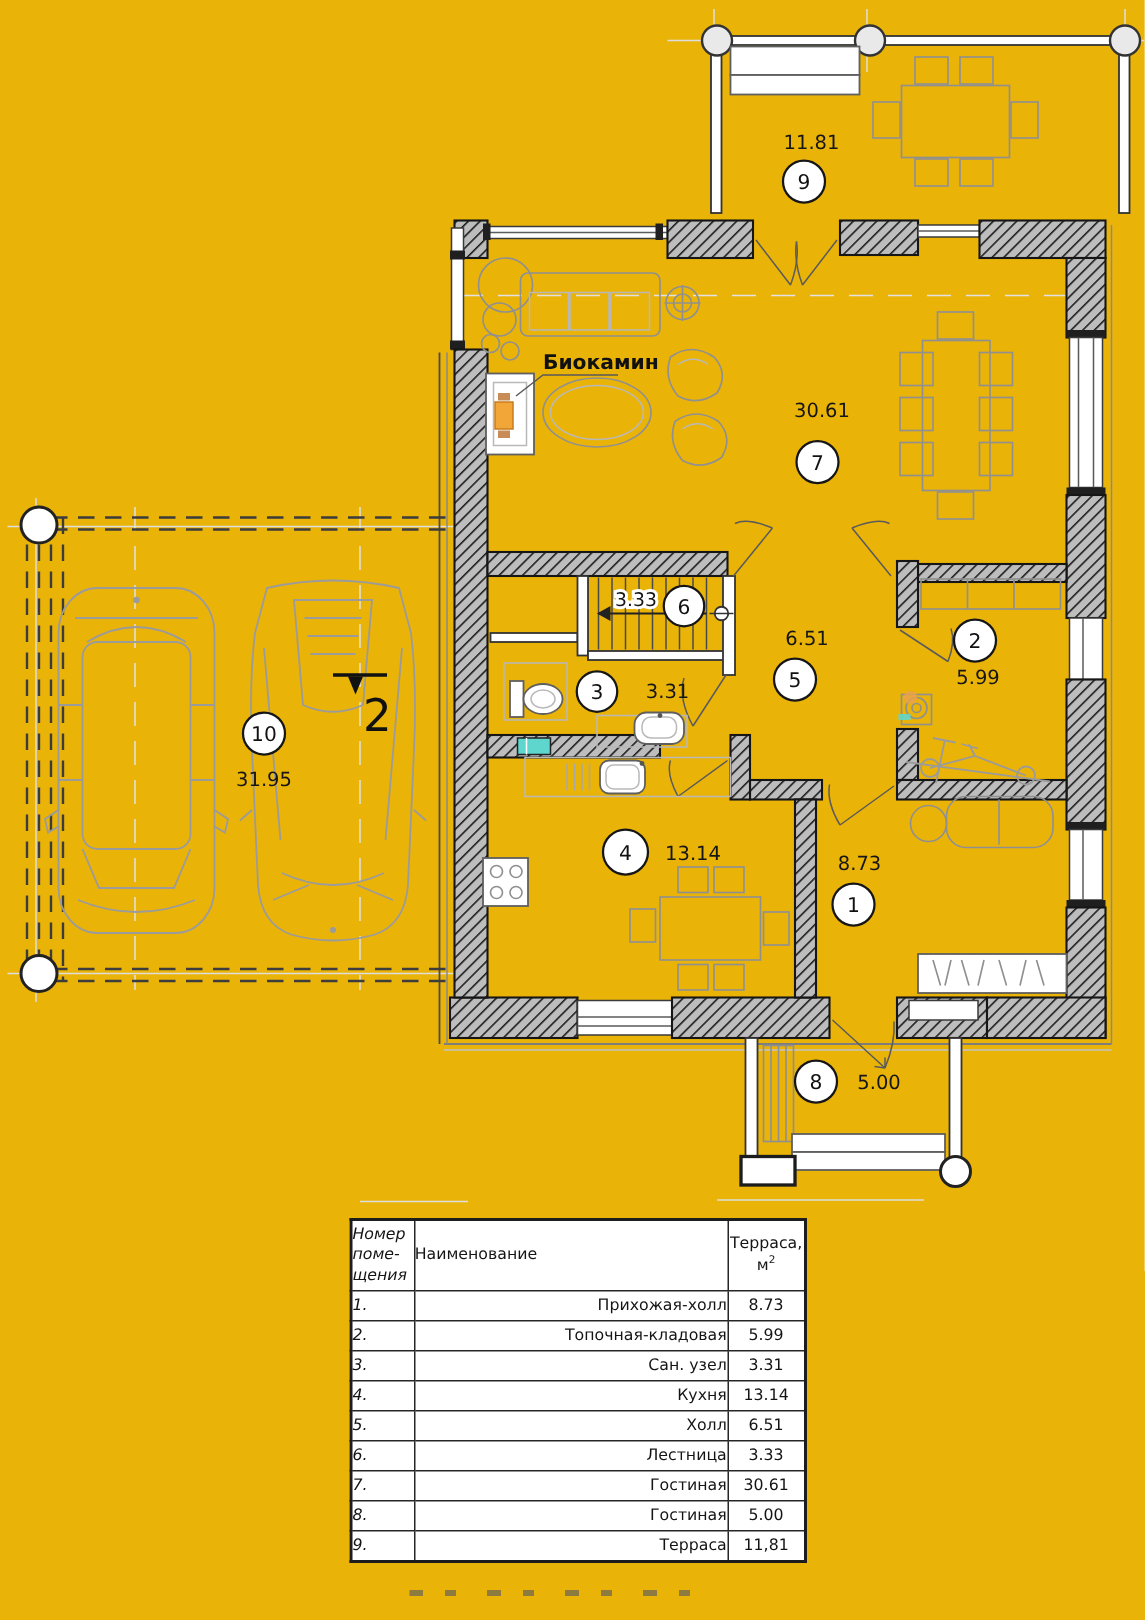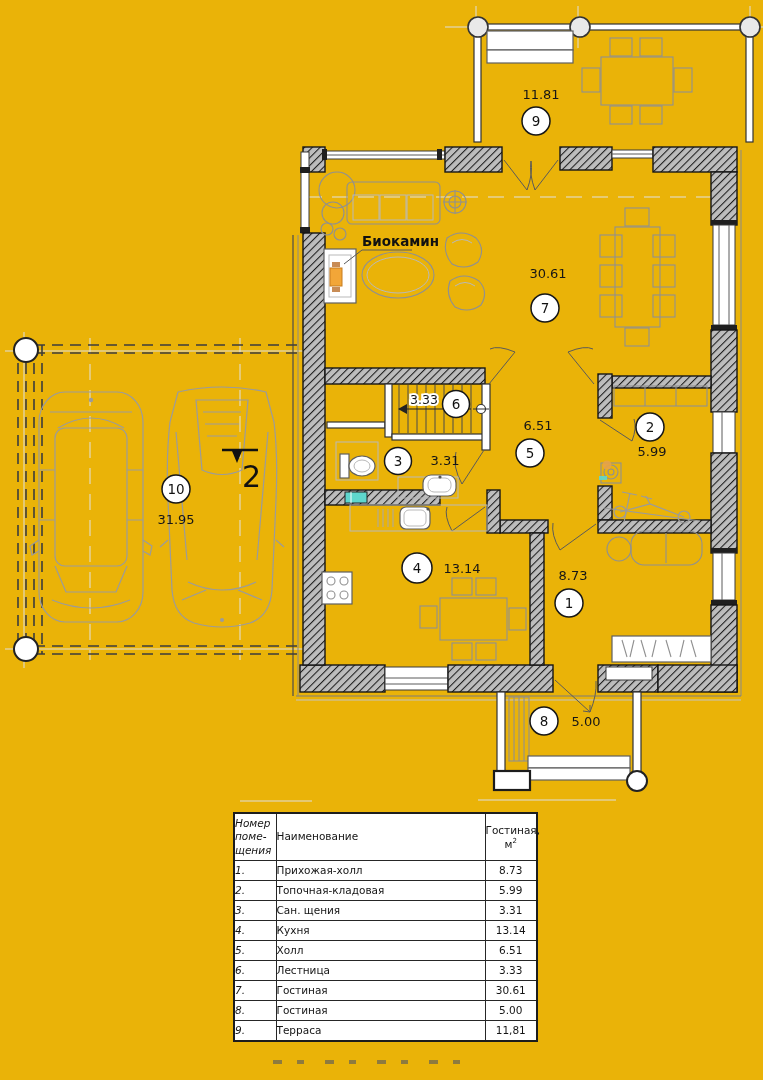--- a/index.html
+++ b/index.html
@@ -31,21 +31,21 @@
   .secnum{font-size:30px;fill:#111;}
 
   .table-wrap{position:absolute;left:233px;top:812px;width:303px;}
   table.area-table{border-collapse:collapse;width:303px;table-layout:fixed;
     font-size:10.5px;color:#141414;background:#fff;}
   table.area-table th,table.area-table td{border:1.4px solid #262626;font-weight:normal;
     padding:0;line-height:1.25;}
   table.area-table{border:2.2px solid #1d1d1d;}
   th.h-num,td.c-num{width:42px;text-align:left;font-style:italic;}
   th.h-name{width:209px;text-align:left;}
-  td.c-name{width:209px;text-align:left;padding-left:7px;}
+  td.c-name{width:209px;text-align:right;padding-left:7px;}
   th.h-area,td.c-area{width:52px;text-align:center;}
   table.area-table thead th{height:46px;vertical-align:middle;}
   table.area-table tbody td{height:19px;}
   .sup{font-size:7px;vertical-align:super;}
   .cutoff-row{position:absolute;left:40px;top:248px;width:190px;height:4px;
     background:repeating-linear-gradient(90deg,#5c5c5c 0 9px,transparent 9px 24px,
       #5c5c5c 24px 31px,transparent 31px 52px);opacity:.65;}
 </style>
 </head>
 <body>
@@ -447,39 +447,39 @@
         </colgroup>
     <thead>
       <tr>
         <th class="h-num">
           <span>Номер</span><br>
           <span>поме-</span><br>
           <span>щения</span>
         </th>
         <th class="h-name">Наименование</th>
         <th class="h-area">
-          <span>Гостиная,</span><br>
+          <span>Терраса,</span><br>
           <span>м</span><span class="sup">2</span>
         </th>
       </tr>
     </thead>
     <tbody>
       <tr>
         <td class="c-num">1.</td>
         <td class="c-name">Прихожая-холл</td>
         <td class="c-area">8.73</td>
       </tr>
       <tr>
         <td class="c-num">2.</td>
         <td class="c-name">Топочная-кладовая</td>
         <td class="c-area">5.99</td>
       </tr>
       <tr>
         <td class="c-num">3.</td>
-        <td class="c-name">Сан. щения</td>
+        <td class="c-name">Сан. узел</td>
         <td class="c-area">3.31</td>
       </tr>
       <tr>
         <td class="c-num">4.</td>
         <td class="c-name">Кухня</td>
         <td class="c-area">13.14</td>
       </tr>
       <tr>
         <td class="c-num">5.</td>
         <td class="c-name">Холл</td>

